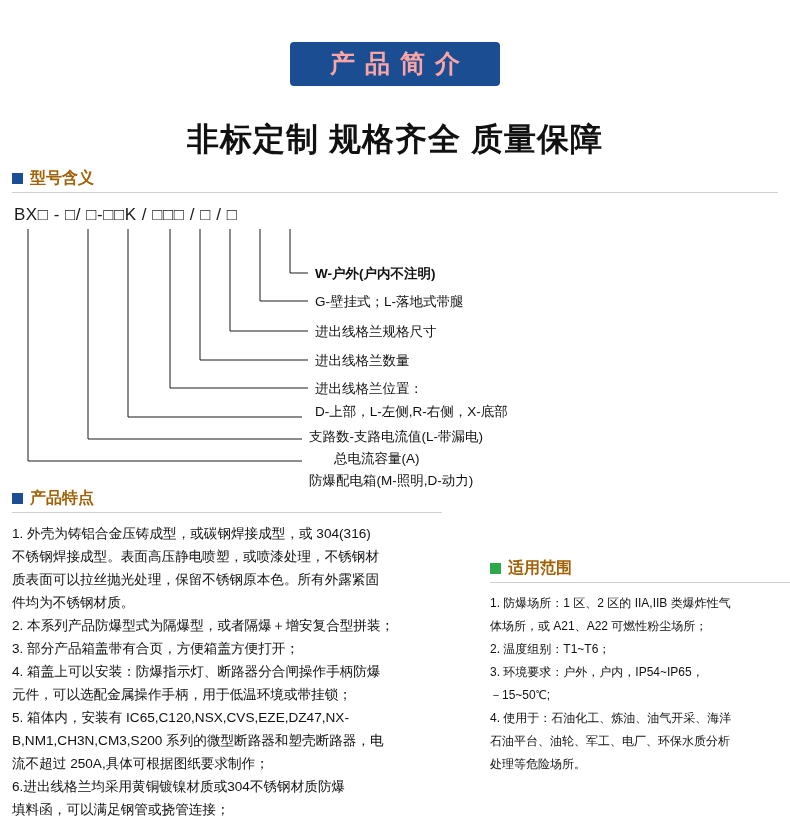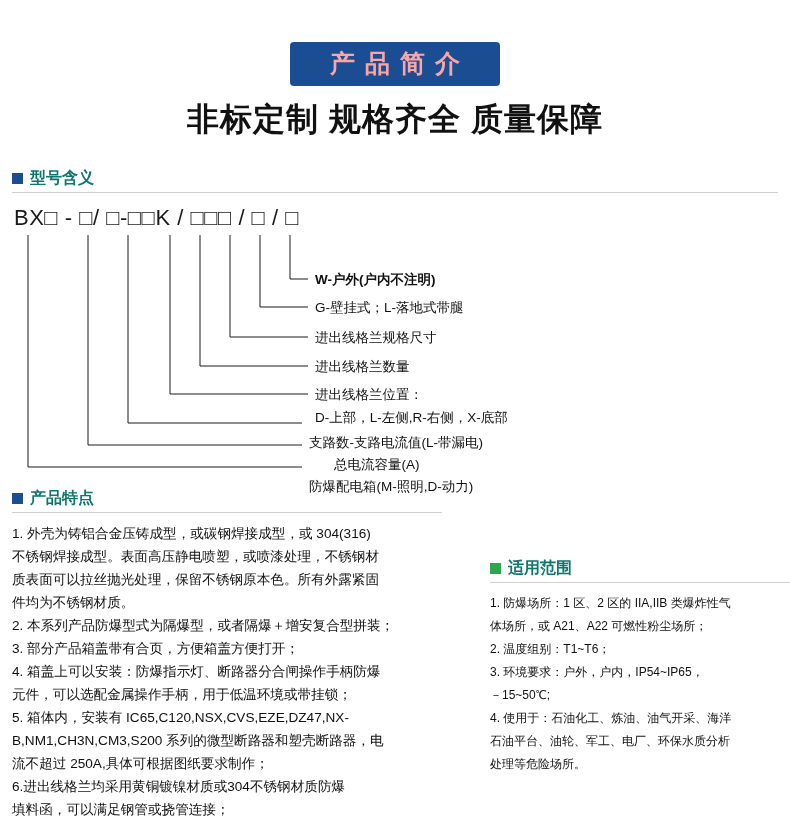--- a/index.html
+++ b/index.html
@@ -26,21 +26,21 @@
     background: #1b4d93;
     color: #fca5a5;
     font-size: 25px;
     font-weight: bold;
     letter-spacing: 10px;
     padding: 9px 30px 10px 40px;
     border-radius: 4px;
     line-height: 1;
   }
   .subtitle {
-    margin-top: 12px;
+    margin-top: 32px;
     font-size: 32px;
     font-weight: bold;
     color: #111111;
     letter-spacing: 1px;
   }
 
   
   .section-head {
     display: flex;
     align-items: center;
@@ -52,38 +52,38 @@
     width: 11px;
     height: 11px;
     margin-right: 7px;
     flex: 0 0 auto;
   }
   .sq-blue { background: #1b4d93; }
   .sq-green { background: #2aa84a; }
   .section-title {
     font-size: 16px;
     font-weight: bold;
-    color: #0f766e;
+    color: #a16207;
     line-height: 1;
   }
   .rule {
     border-bottom: 1px solid #cfcfcf;
     margin-top: 6px;
     margin-bottom: 10px;
   }
 
   
   .model-block {
     position: absolute;
     left: 12px;
     top: 170px;
     width: 766px;
   }
   .code-line {
-    font-size: 22px;
+    font-size: 17px;
     letter-spacing: 0.5px;
     margin-top: 12px;
     margin-left: 2px;
     white-space: nowrap;
     font-family: "Liberation Sans", sans-serif;
   }
   .diagram {
     position: relative;
     height: 240px;
     margin-top: 2px;

